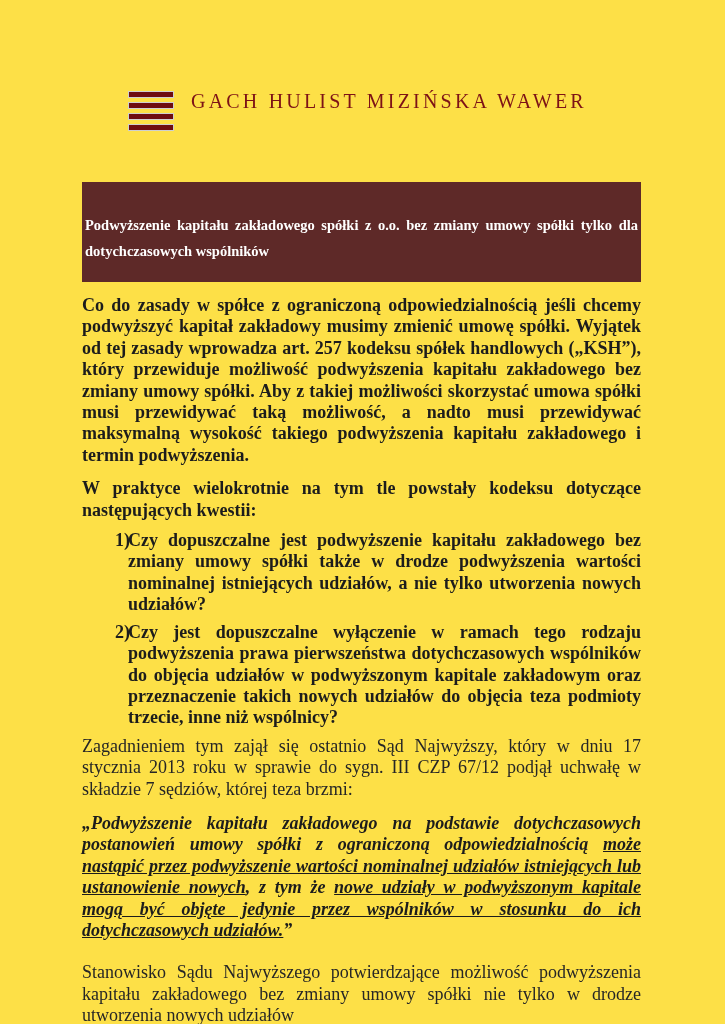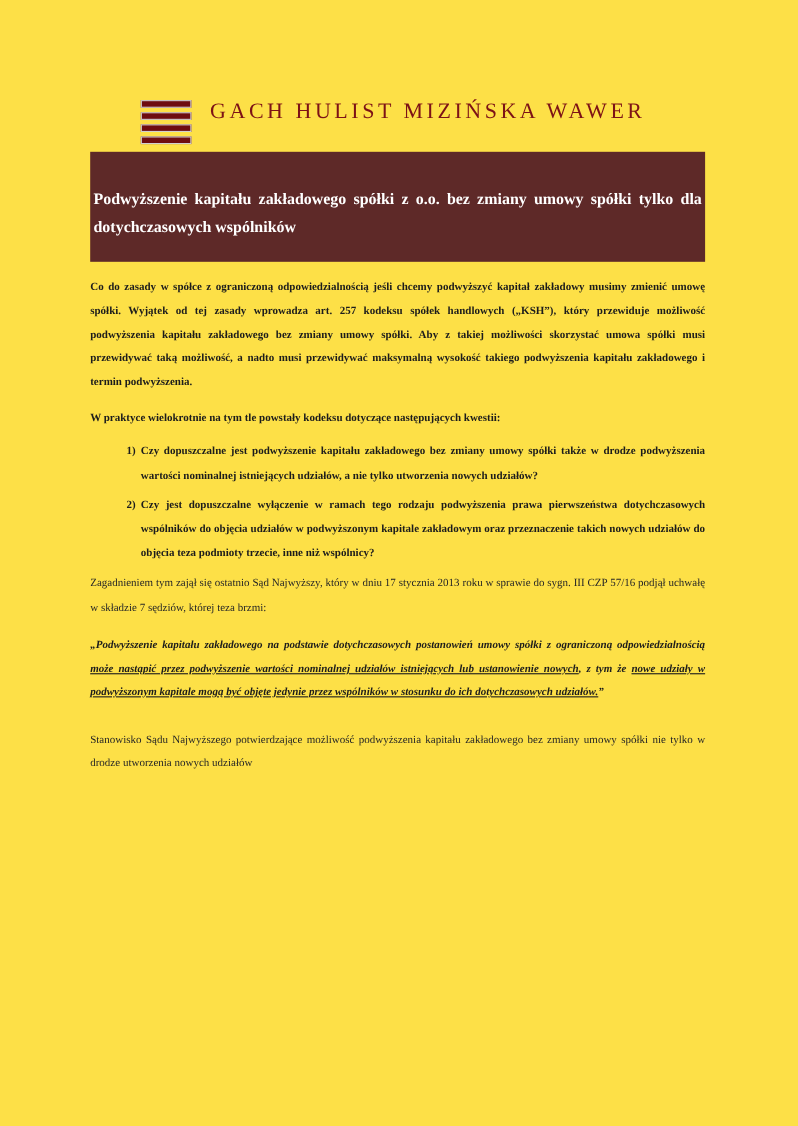--- a/index.html
+++ b/index.html
@@ -46,24 +46,24 @@
     margin-left:82px;
     width:559px;
   }
   .banner {
     background:#5e2928;
     color:#ffffff;
     font-weight:bold;
     font-size:14.5px;
     text-align:justify;
   }
-  .banner-1 { padding:30px 3px 18px 3px; line-height:26px; }
+  .banner-1 { margin-top:44px; padding:30px 3px 18px 3px; line-height:26px; }
   .banner-2 { margin-top:41px; padding:5px 3px 6px 3px;  line-height:22px; }
   .para, .lead, .issue, .quote, .closing {
-    font-size:10px;
+    font-size:18px;
     line-height:21.4px;
     text-align:justify;
   }
   .para-bold, .lead, .issue { font-weight:bold; }
   .para-1   { margin-top:13px; }
   .lead     { margin-top:12px; }
   .issues   { margin-top:9px; }
   .issue    { position:relative; padding-left:46px; margin-bottom:6px; }
   .issue-num{ position:absolute; left:33px; top:0; }
   .ruling   { margin-top:7px; font-weight:normal; color:#262626; }
@@ -100,20 +100,20 @@
     <div class="issue">
       <span class="issue-num">1)</span>
       <span>Czy dopuszczalne jest podwyższenie kapitału zakładowego bez zmiany umowy spółki także w drodze podwyższenia wartości nominalnej istniejących udziałów, a nie tylko utworzenia nowych udziałów?</span>
     </div>
     <div class="issue">
       <span class="issue-num">2)</span>
       <span>Czy jest dopuszczalne wyłączenie w ramach tego rodzaju podwyższenia prawa pierwszeństwa dotychczasowych wspólników do objęcia udziałów w podwyższonym kapitale zakładowym oraz przeznaczenie takich nowych udziałów do objęcia teza podmioty trzecie, inne niż wspólnicy?</span>
     </div>
   </div>
 
-  <div class="para ruling">Zagadnieniem tym zajął się ostatnio Sąd Najwyższy, który w  dniu 17 stycznia 2013 roku w sprawie do sygn. III CZP 57/16 podjął uchwałę w składzie 7 sędziów, której teza brzmi:</div>
+  <div class="para ruling">Zagadnieniem tym zajął się ostatnio Sąd Najwyższy, który w  dniu 17 stycznia 2013 roku w sprawie do sygn. III CZP 67/12 podjął uchwałę w składzie 7 sędziów, której teza brzmi:</div>
 
   <div class="quote"><span>„Podwyższenie kapitału zakładowego na podstawie dotychczasowych postanowień umowy spółki z ograniczoną odpowiedzialnością </span><span class="u">może nastąpić przez podwyższenie wartości nominalnej udziałów istniejących lub ustanowienie nowych</span><span>, z tym że </span><span class="u">nowe udziały w podwyższonym kapitale mogą być objęte jedynie przez wspólników w stosunku do ich dotychczasowych udziałów.</span><span>”</span></div>
 
 
   <div class="closing">Stanowisko Sądu Najwyższego potwierdzające możliwość podwyższenia kapitału zakładowego bez zmiany umowy spółki nie tylko w drodze utworzenia nowych udziałów</div>
 
 </div>
 
 </body></html>

